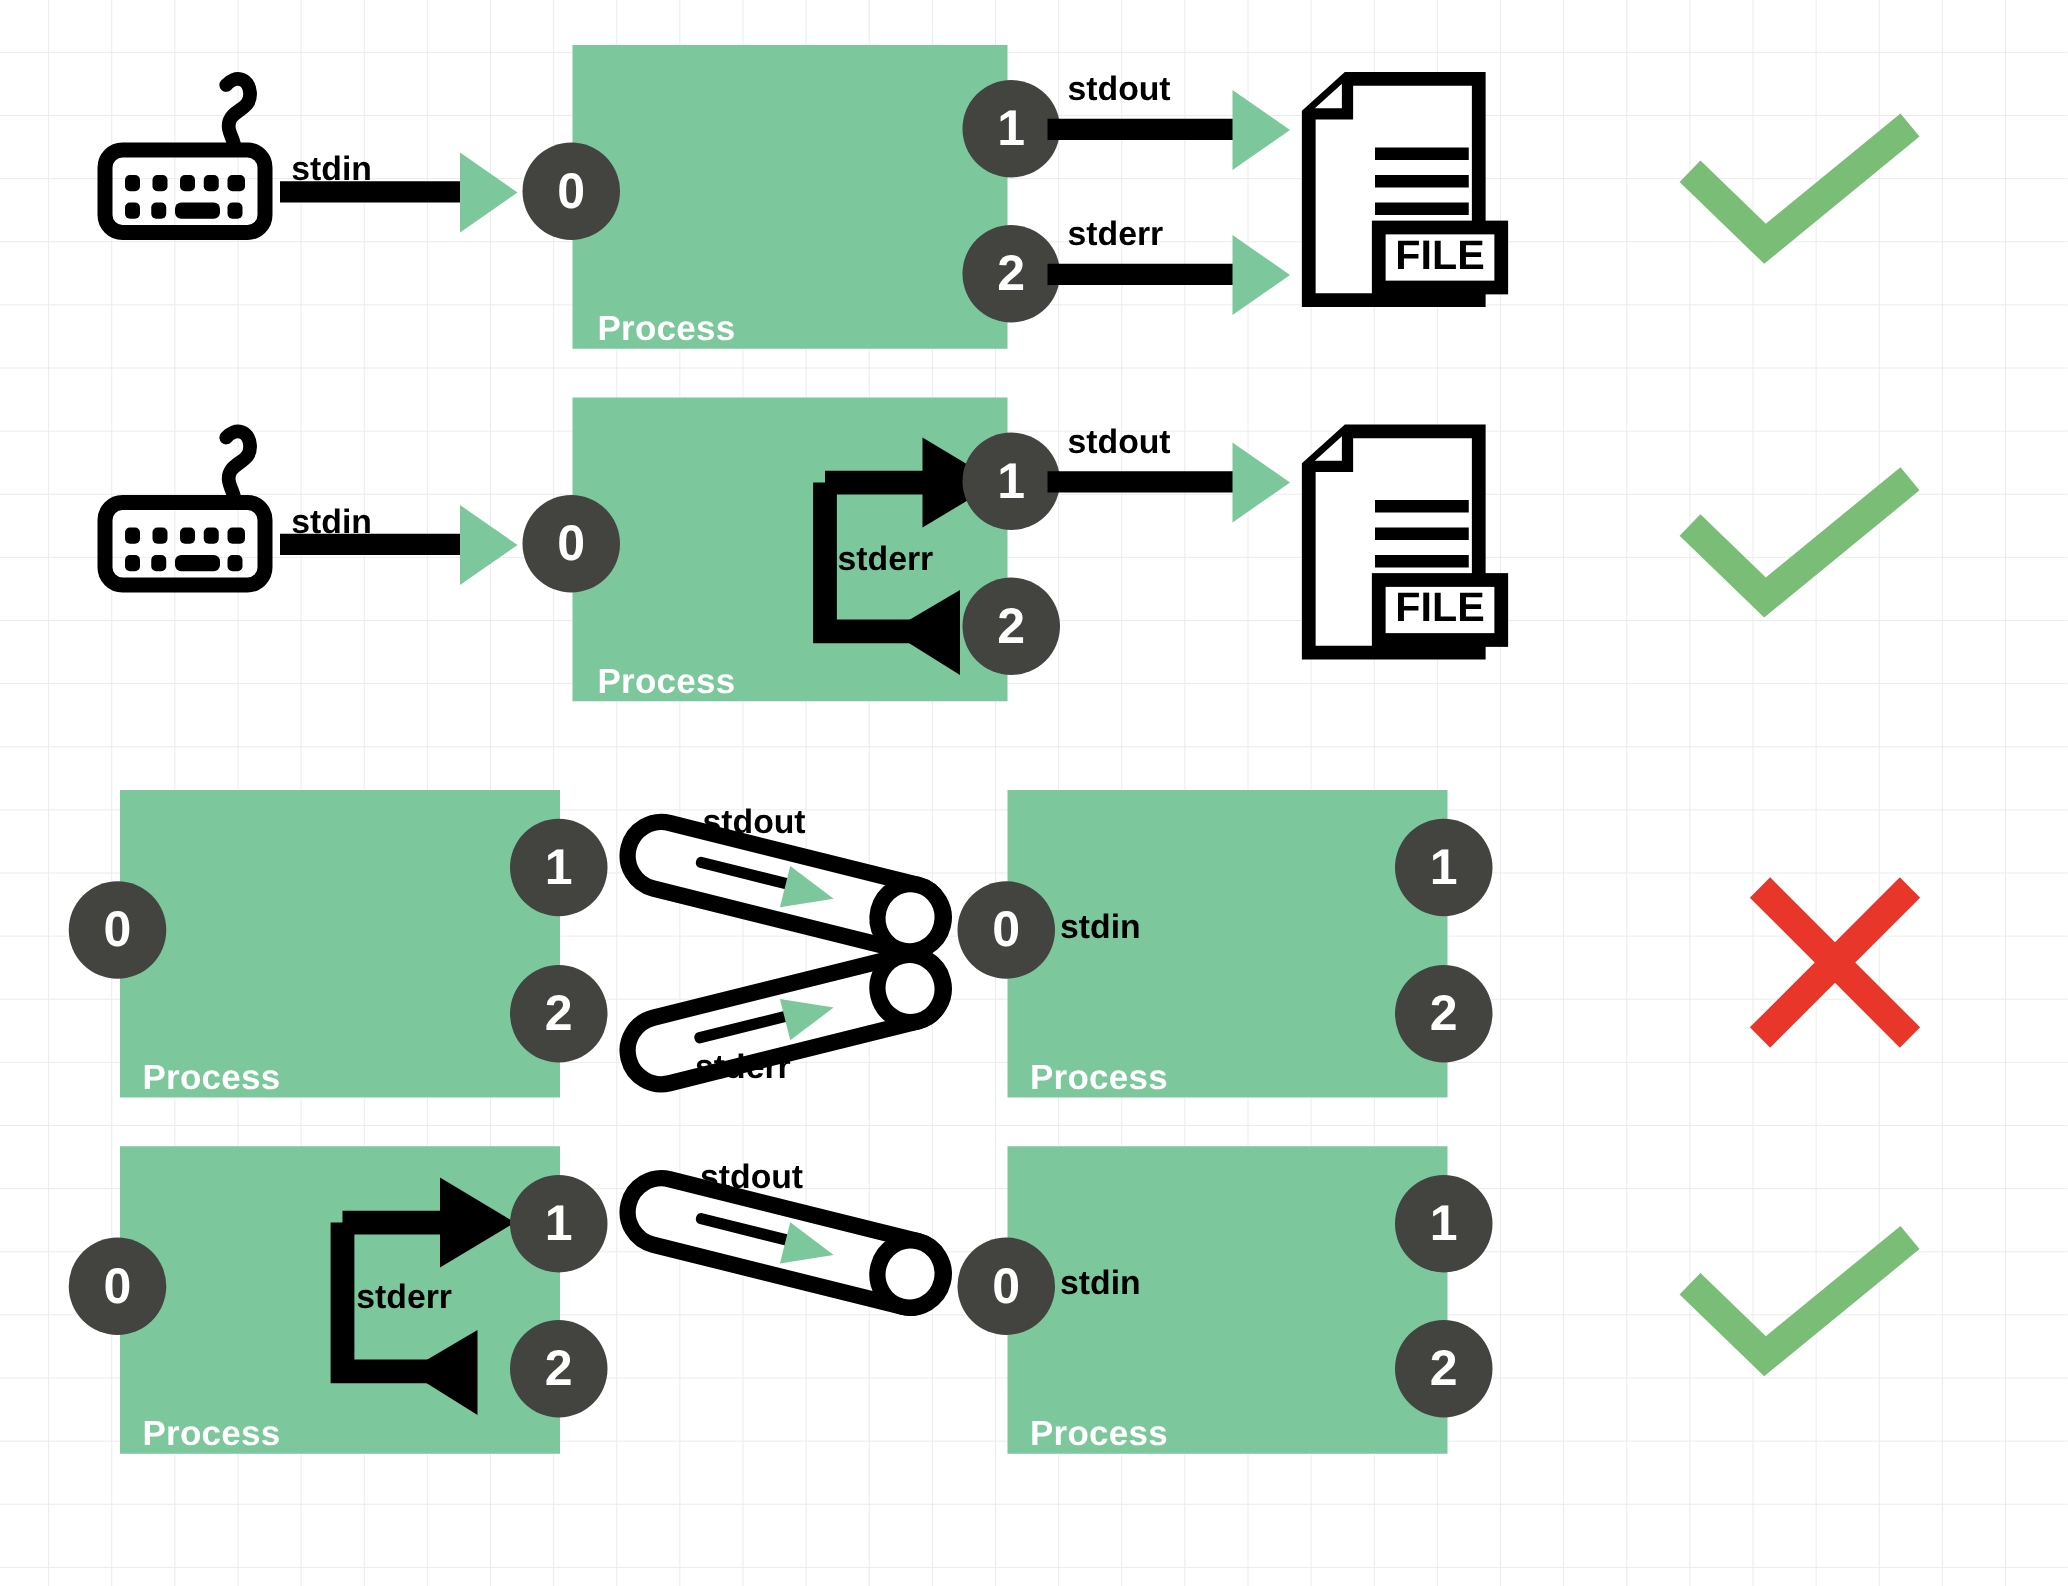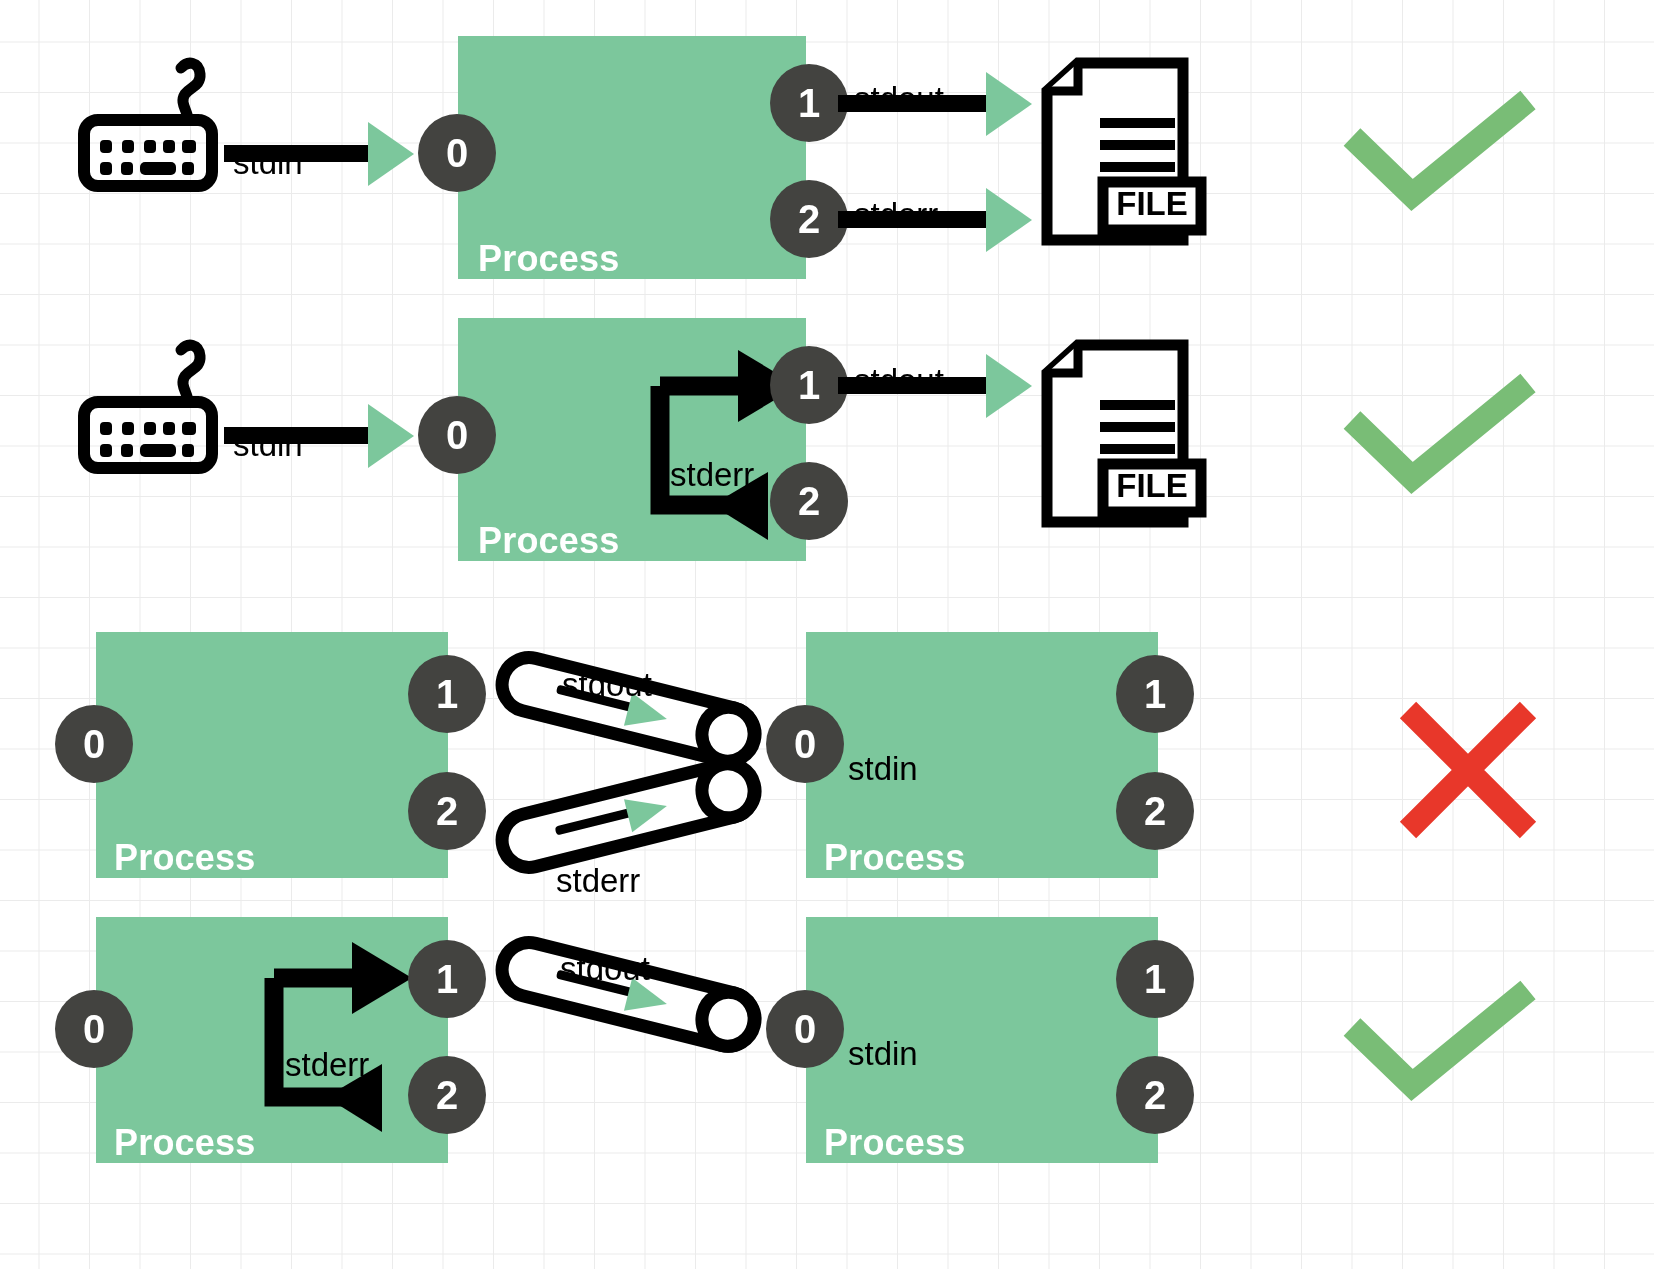--- a/index.html
+++ b/index.html
@@ -25,21 +25,21 @@
   
   .pbox{
     position:absolute;
     background:#7cc79c;
     box-sizing:border-box;
   }
   .pbox .plabel{
     position:absolute;
     left:20px;bottom:2px;
     color:#ffffff;
-    font-size:36px;
+    font-size:28px;
     font-weight:bold;
     letter-spacing:.2px;
     line-height:1.0;
     white-space:nowrap;
     text-align:center;
   }
   .pbox.r3 .plabel, .pbox.r4 .plabel{ left:18px; }
 
   
   .fd{
@@ -61,25 +61,24 @@
     position:absolute;
     width:0;height:0;
     border-style:solid;
     border-color:transparent transparent transparent #7cc79c;
   }
 
   
   .lbl{
     position:absolute;
     color:#000000;
-    font-weight:normal;
-    font-size:33px;
+    font-weight:bold;
+    font-size:27px;
     white-space:nowrap;
     line-height:1;
-    margin-top:24px;
   }
 
   svg{position:absolute;overflow:visible;}
 </style>
 </head>
 <body>
 
 <div id="canvas">
 
   <div class="row">

